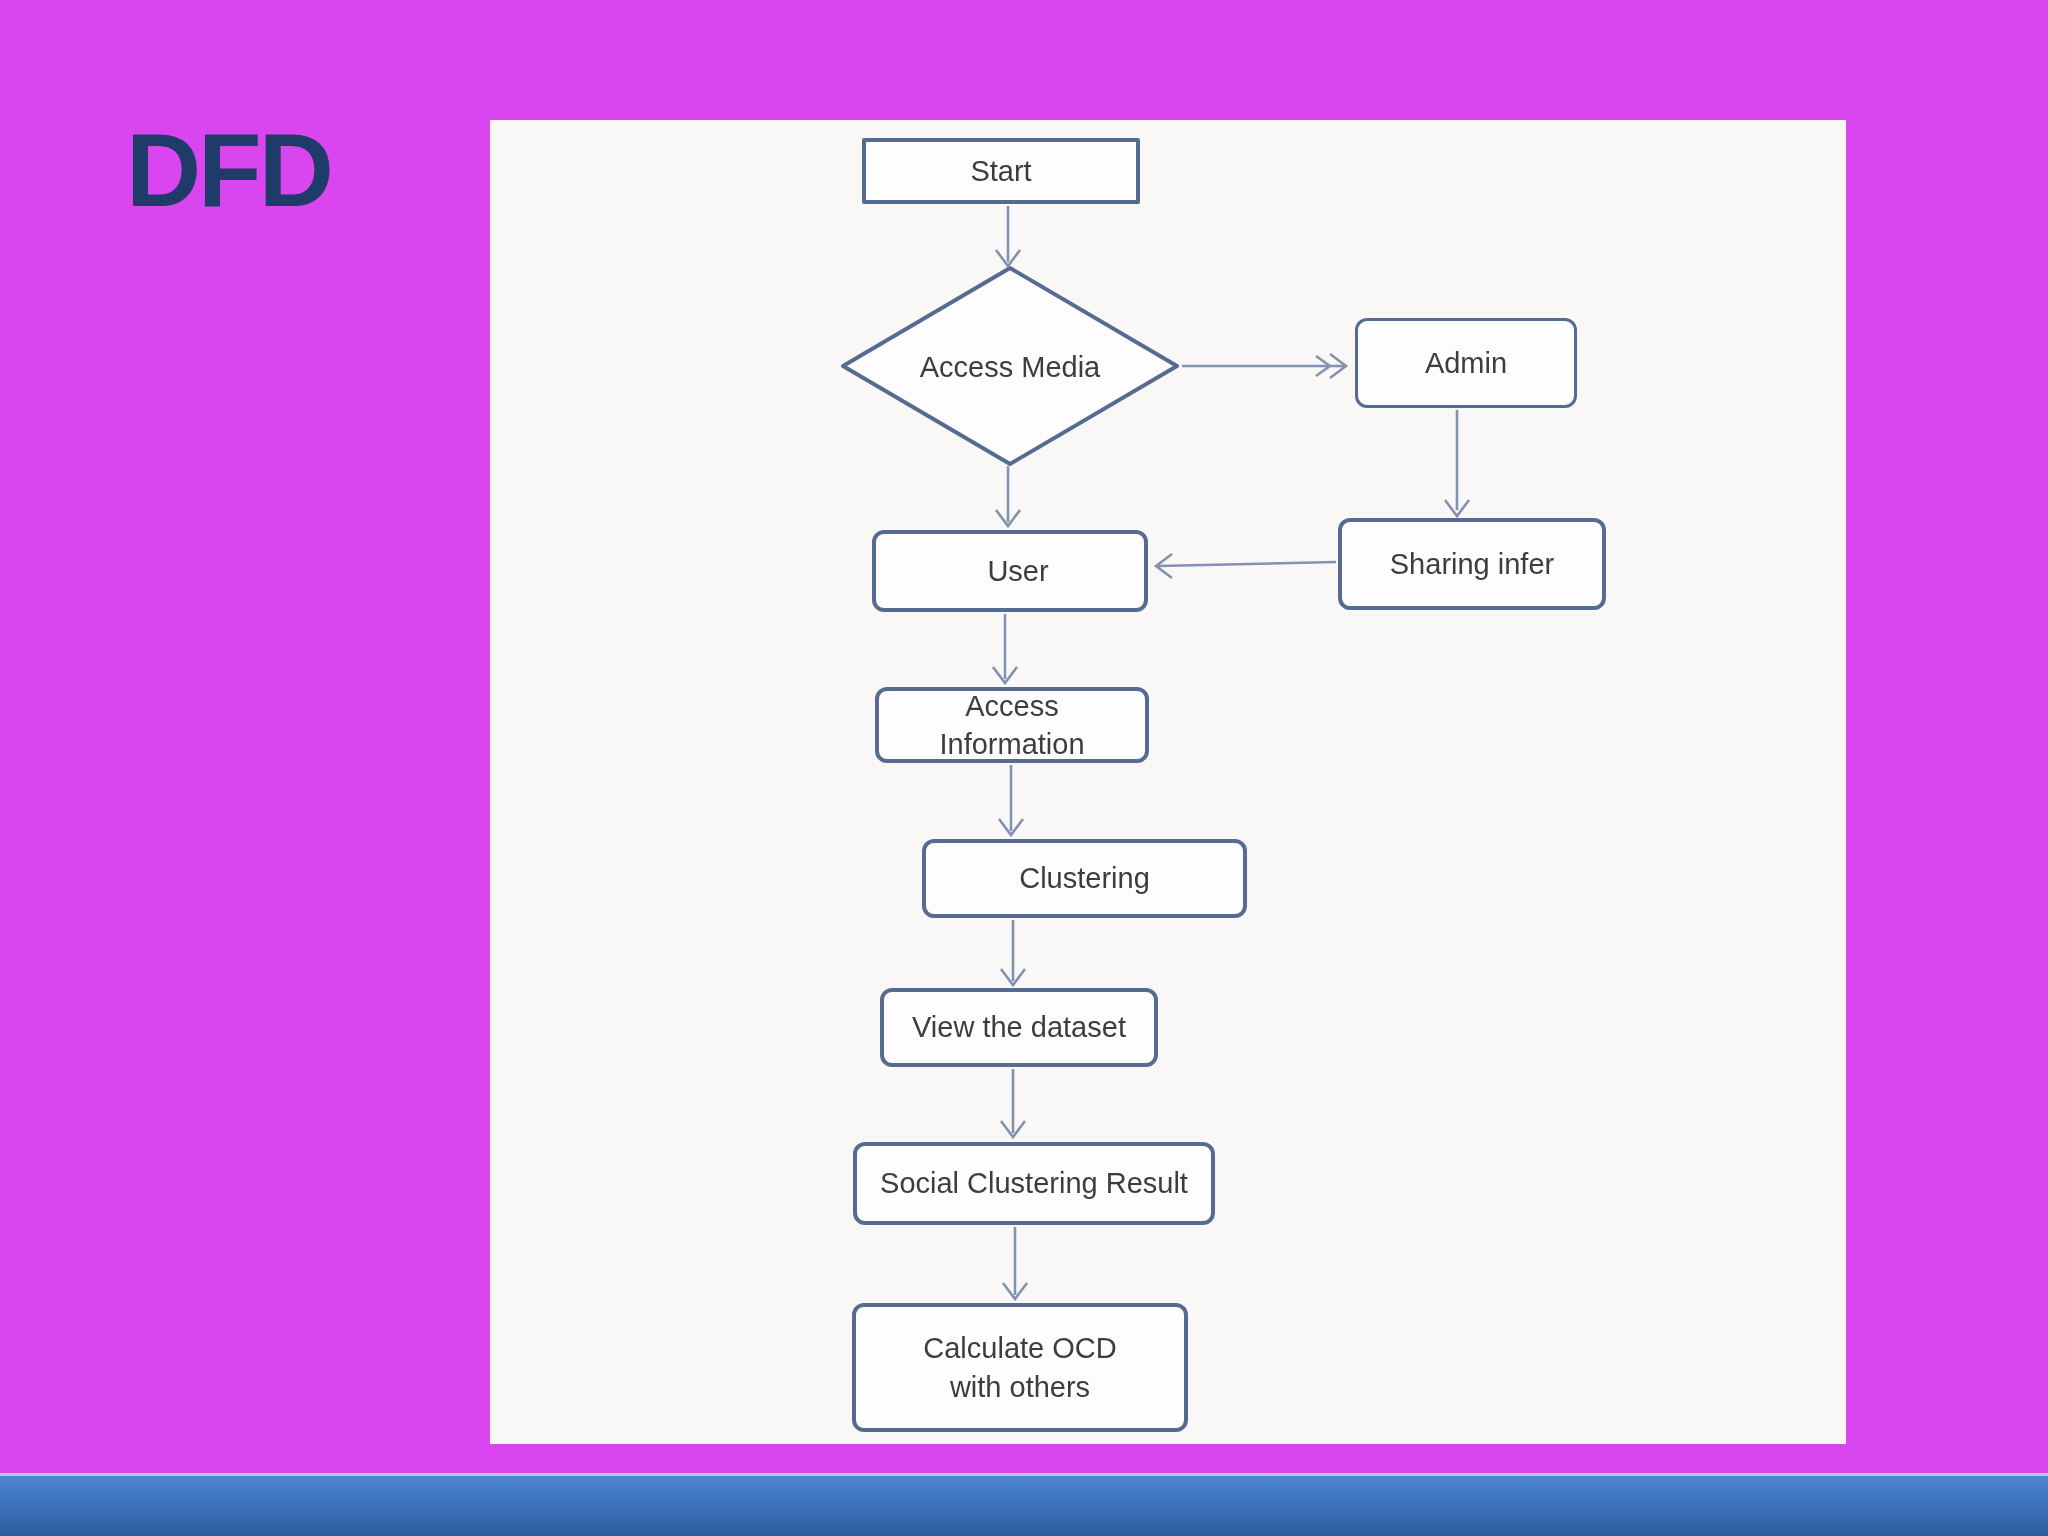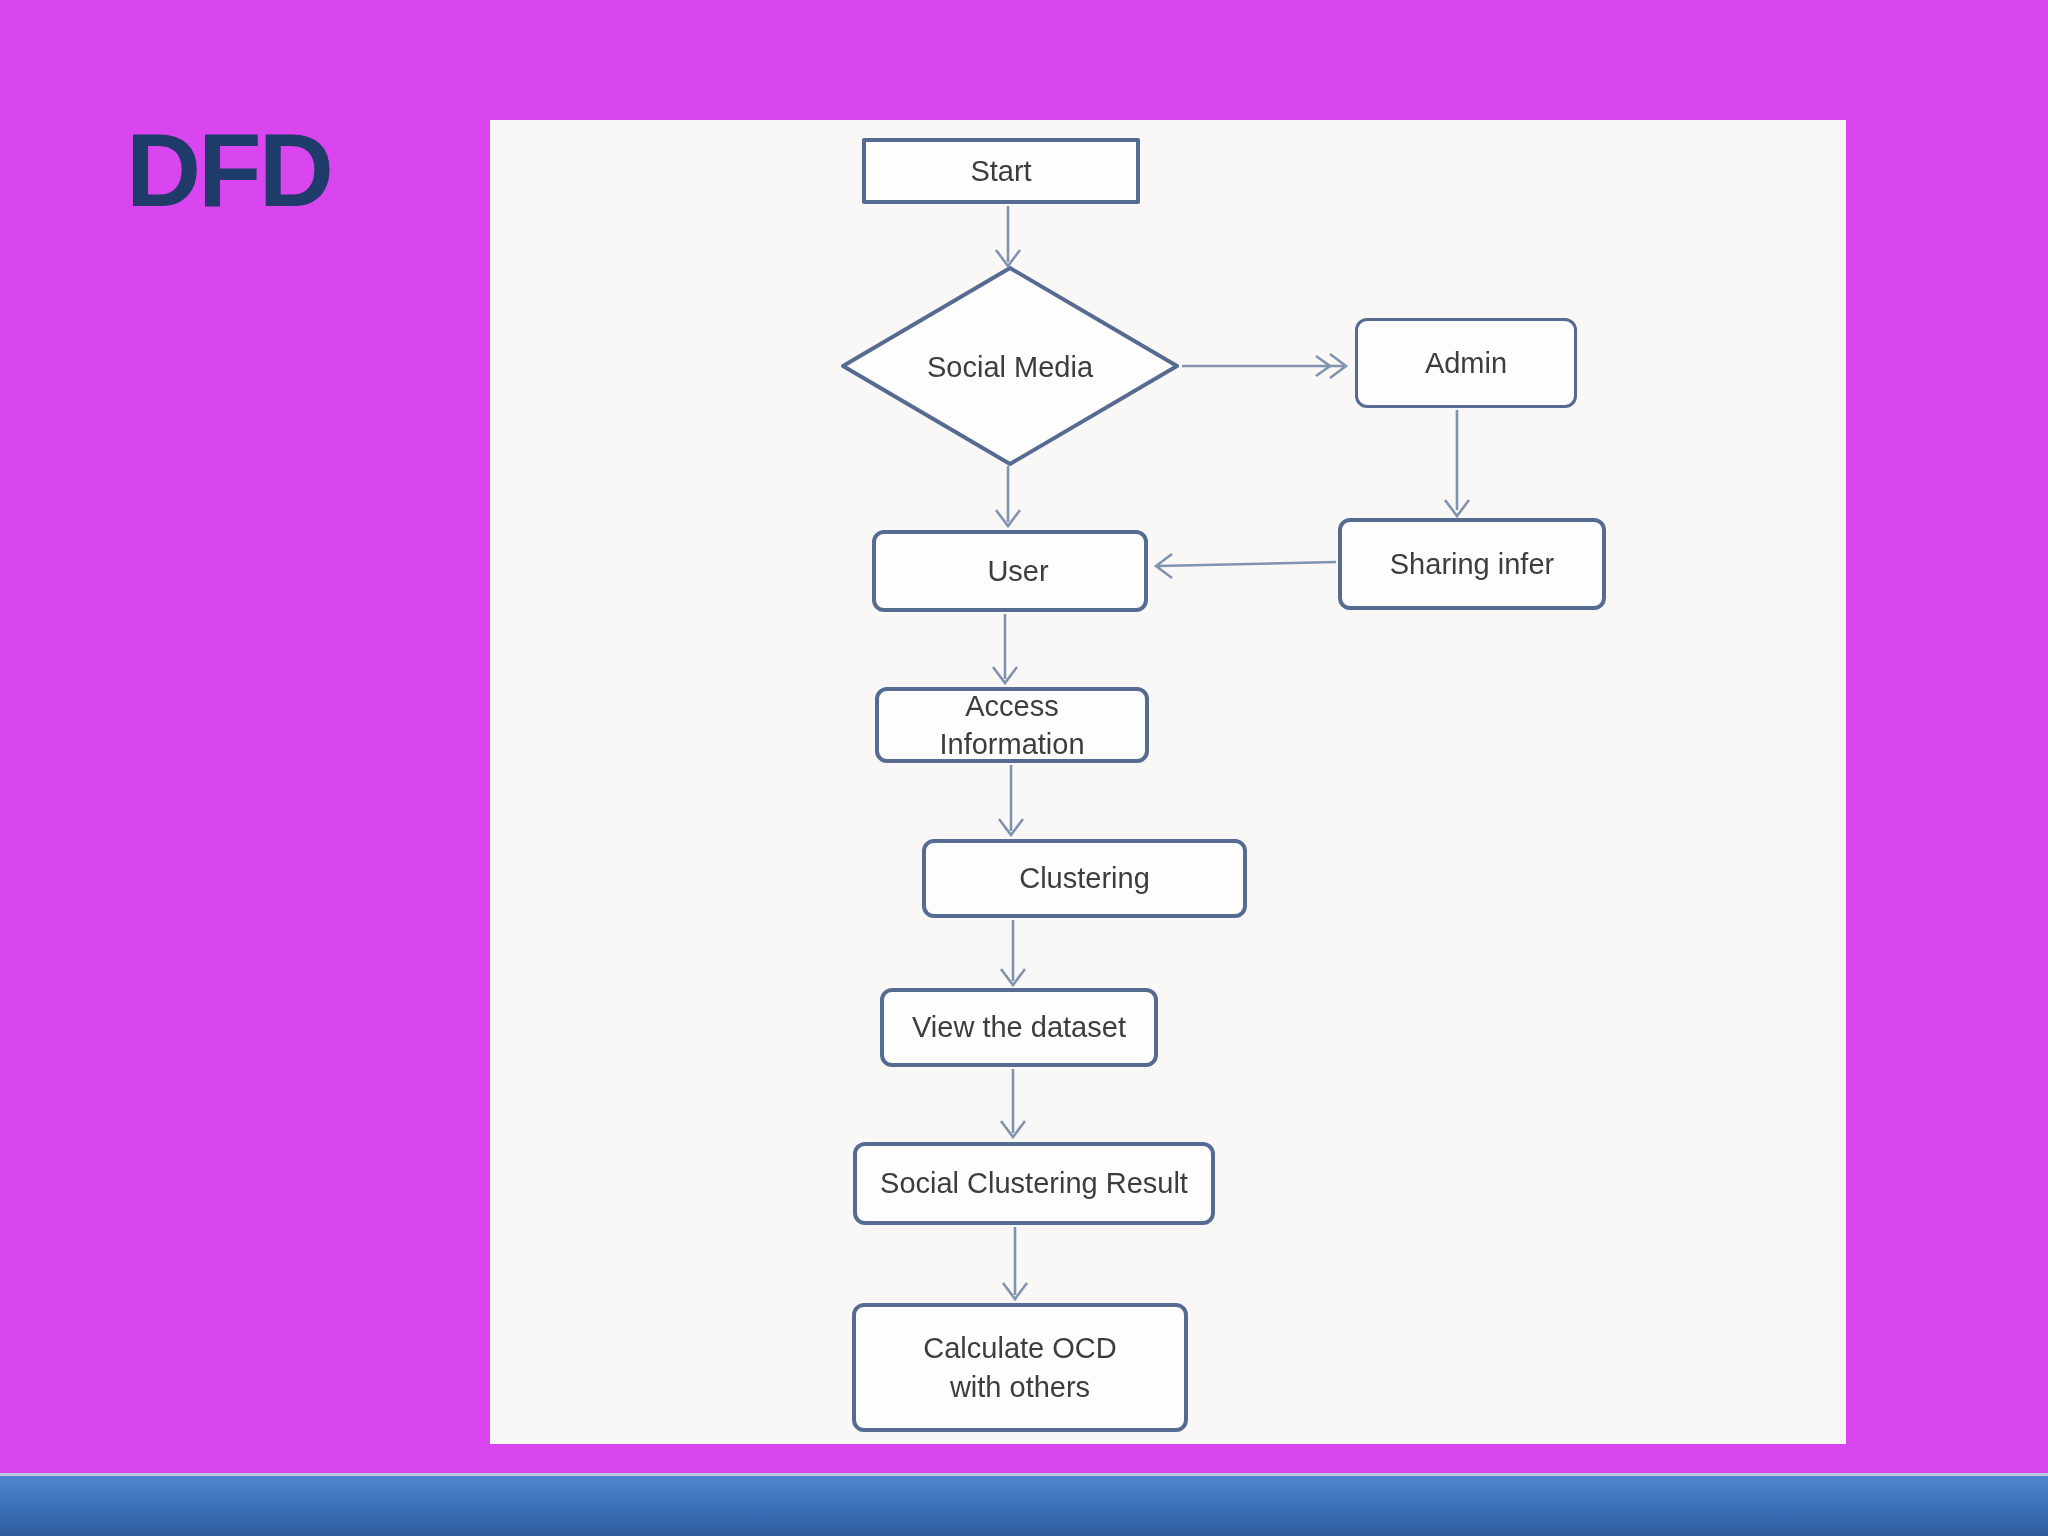--- a/index.html
+++ b/index.html
@@ -126,21 +126,21 @@
     <path class="edge" d="M1013,1069 L1013,1133 M1001,1121 L1013,1137 L1025,1121"></path>
 
     <path class="edge" d="M1015,1227 L1015,1295 M1003,1283 L1015,1299 L1027,1283"></path>
   </svg>
 
   <div class="node" id="node-start">
     <span>Start</span>
   </div>
 
   <div id="node-social-label">
-    <span>Social Media</span>
+    <span>Access Media</span>
   </div>
 
   <div class="node" id="node-admin">
     <span>Admin</span>
   </div>
 
   <div class="node" id="node-sharing">
     <span>Sharing infer</span>
   </div>
 

